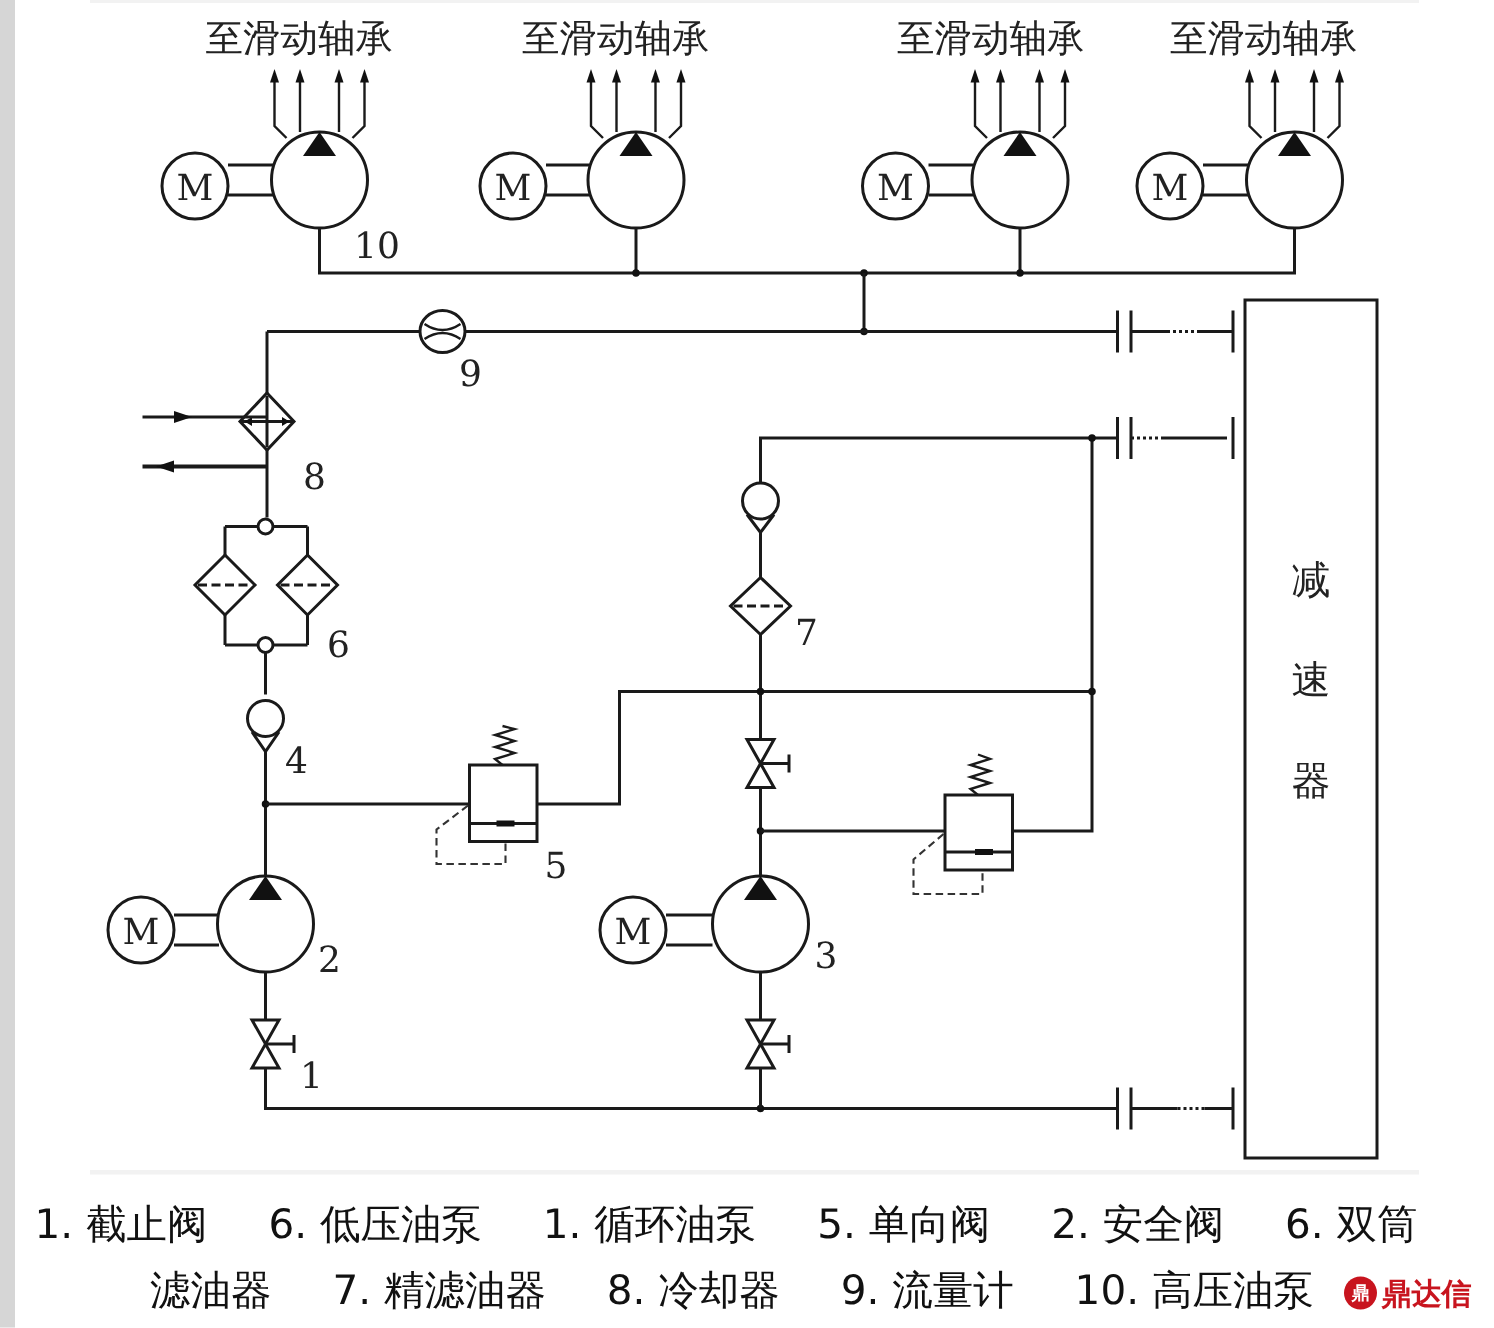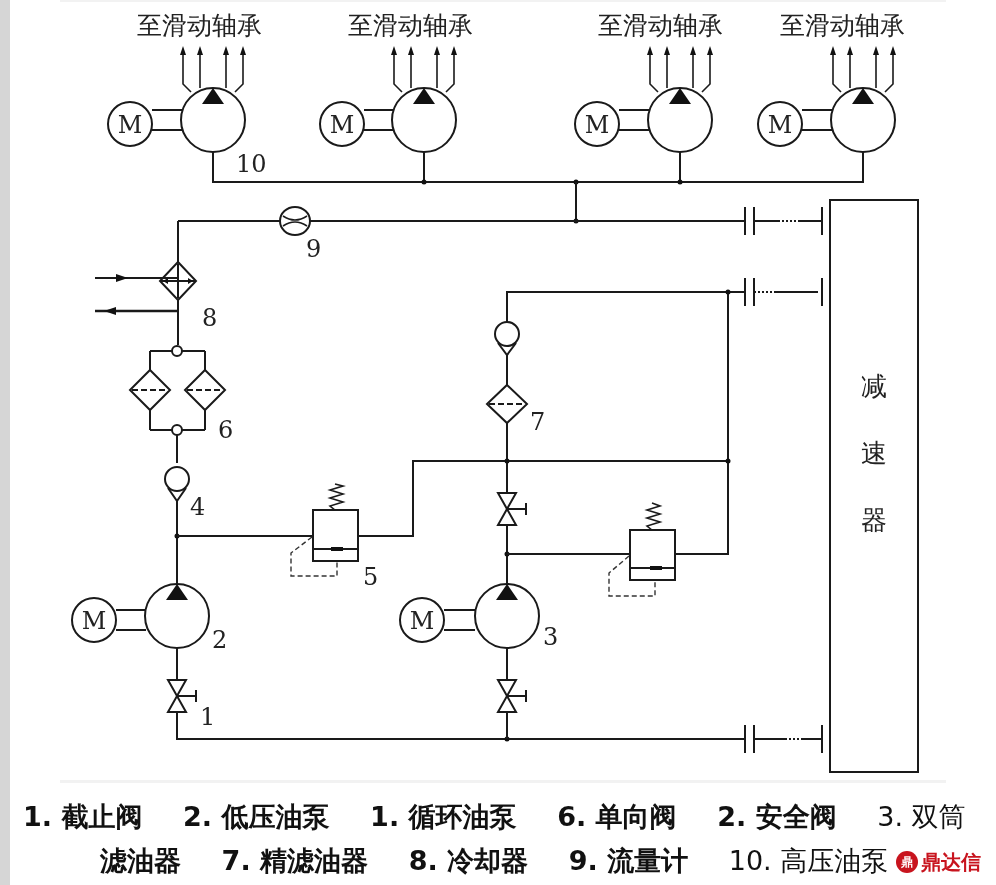--- a/index.html
+++ b/index.html
@@ -33,21 +33,21 @@
     .label-num { font-size: 24px; }
     .bearing-label { font-size: 25px; }
     .reducer-text { font-size: 26px; }
     #caption {
       position: absolute; left: 0; top: 795px; width: 996px;
       font-family: "DejaVu Sans", "Liberation Sans", sans-serif;
       font-size: 27px; color: #111; line-height: 44px;
     }
     #caption .line1 { position: absolute; left: 23px; top: 0; white-space: nowrap; }
     #caption .line2 { position: absolute; left: 100px; top: 44px; white-space: nowrap; text-align: right; }
-    #caption .item { margin-right: 32px; font-weight: bold; }
+    #caption .item { margin-right: 32px; }
     #watermark {
       position: absolute; left: 896px; top: 848px; height: 28px;
       display: flex; align-items: center; gap: 3px;
       font-family: "DejaVu Sans", "Liberation Sans", sans-serif;
       font-weight: bold; font-size: 20px; color: #c8141e;
     }
     #watermark .logo {
       width: 22px; height: 22px; border-radius: 50%; background: #c8141e;
       color: #fff; font-size: 12px; display: flex; align-items: center; justify-content: center;
     }
@@ -282,25 +282,25 @@
   <g>
     <path class="ln" d="M745,278 L745,306 M754,278 L754,306"></path>
     <path class="dot-line" d="M754,292 L776,292"></path>
     <path class="ln" d="M776,292 L818,292 M822,278 L822,306"></path>
   </g>
 </svg>
 
 <div id="caption">
   <div class="line1">
     <span class="item">1. 截止阀</span>
-    <span class="item">2. 低压油泵</span>
+    <span class="item">6. 低压油泵</span>
     <span class="item">1. 循环油泵</span>
-    <span class="item">6. 单向阀</span>
+    <span class="item">5. 单向阀</span>
     <span class="item">2. 安全阀</span>
-    <span>3. 双筒</span>
+    <span>6. 双筒</span>
   </div>
   <div class="line2">
     <span class="item">滤油器</span>
     <span class="item">7. 精滤油器</span>
     <span class="item">8. 冷却器</span>
     <span class="item">9. 流量计</span>
     <span>10. 高压油泵</span>
   </div>
 </div>
 

